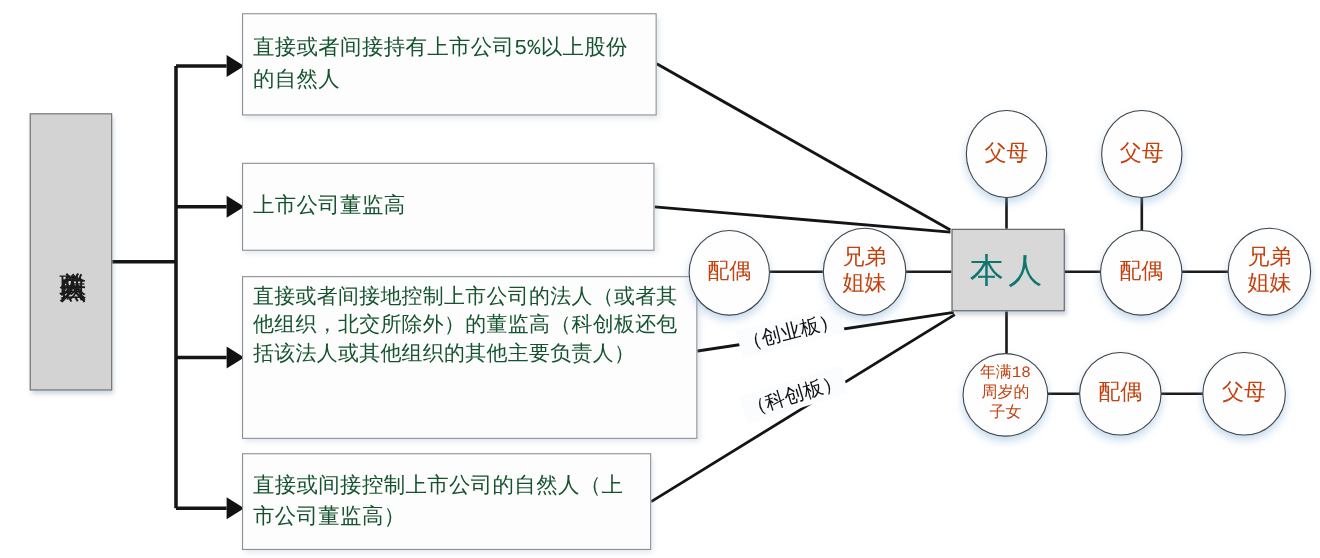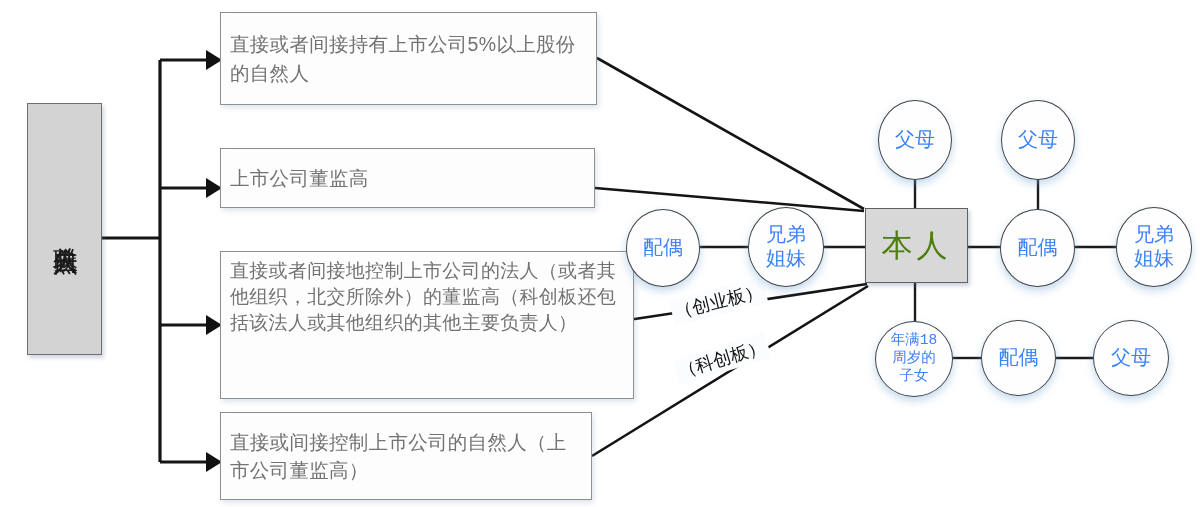--- a/index.html
+++ b/index.html
@@ -35,50 +35,50 @@
   
   .cbox{
     background:#fdfdfd;
     border:1.2px solid #8b9094;
     box-shadow:2px 3px 5px rgba(120,140,170,.22);
     display:flex;align-items:center;
     padding:4px 6px 4px 9px;
   }
   .cbox .txt{
     font-size:19.5px;line-height:1.45;
-    color:#737373;letter-spacing:.3px;
-    font-family:Liberation Sans, sans-serif;
+    color:#14532d;letter-spacing:.3px;
+    font-family:Liberation Mono, monospace;
   }
   .cbox.b1{left:220px;top:12px;width:377px;height:93px;}
-  .cbox.b2{left:220px;top:148px;width:375px;height:60px;}
+  .cbox.b2{left:220px;top:148px;width:375px;height:80px;}
   .cbox.b3{left:220px;top:251px;width:414px;height:148px;align-items:flex-start;padding-top:6px;}
   .cbox.b4{left:220px;top:412px;width:372px;height:88px;}
   .cbox.b3 .txt{line-height:1.36;font-size:19px;}
 
   
   .pbox{
     left:865px;top:208px;width:103px;height:75px;
     background:#d8d8d8;
     border:1.3px solid #5d6166;
     box-shadow:2px 3px 4px rgba(90,110,140,.3);
     display:flex;align-items:center;justify-content:center;
   }
-  .pbox .txt{font-size:31px;letter-spacing:4px;color:#4d7c0f;}
+  .pbox .txt{font-size:31px;letter-spacing:4px;color:#0f766e;}
 
   
   .circ{
     border-radius:50%;
     background:#fefeff;
     border:1.25px solid #3f4448;
     display:flex;align-items:center;justify-content:center;
     text-align:center;
     box-shadow:0 4px 8px rgba(125,170,215,.45);
   }
   .circ .txt{
-    font-size:20px;line-height:1.18;color:#3b82f6;
+    font-size:20px;line-height:1.18;color:#c2410c;
     font-family:"Liberation Serif","DejaVu Serif",serif;
   }
   .circ.small .txt{font-size:14.5px;line-height:1.22;letter-spacing:0px;}
 
   
   .elabel{
     position:absolute;
     font-size:18px;color:#111;
     background:#fbfcfe;
     padding:1px 3px;

